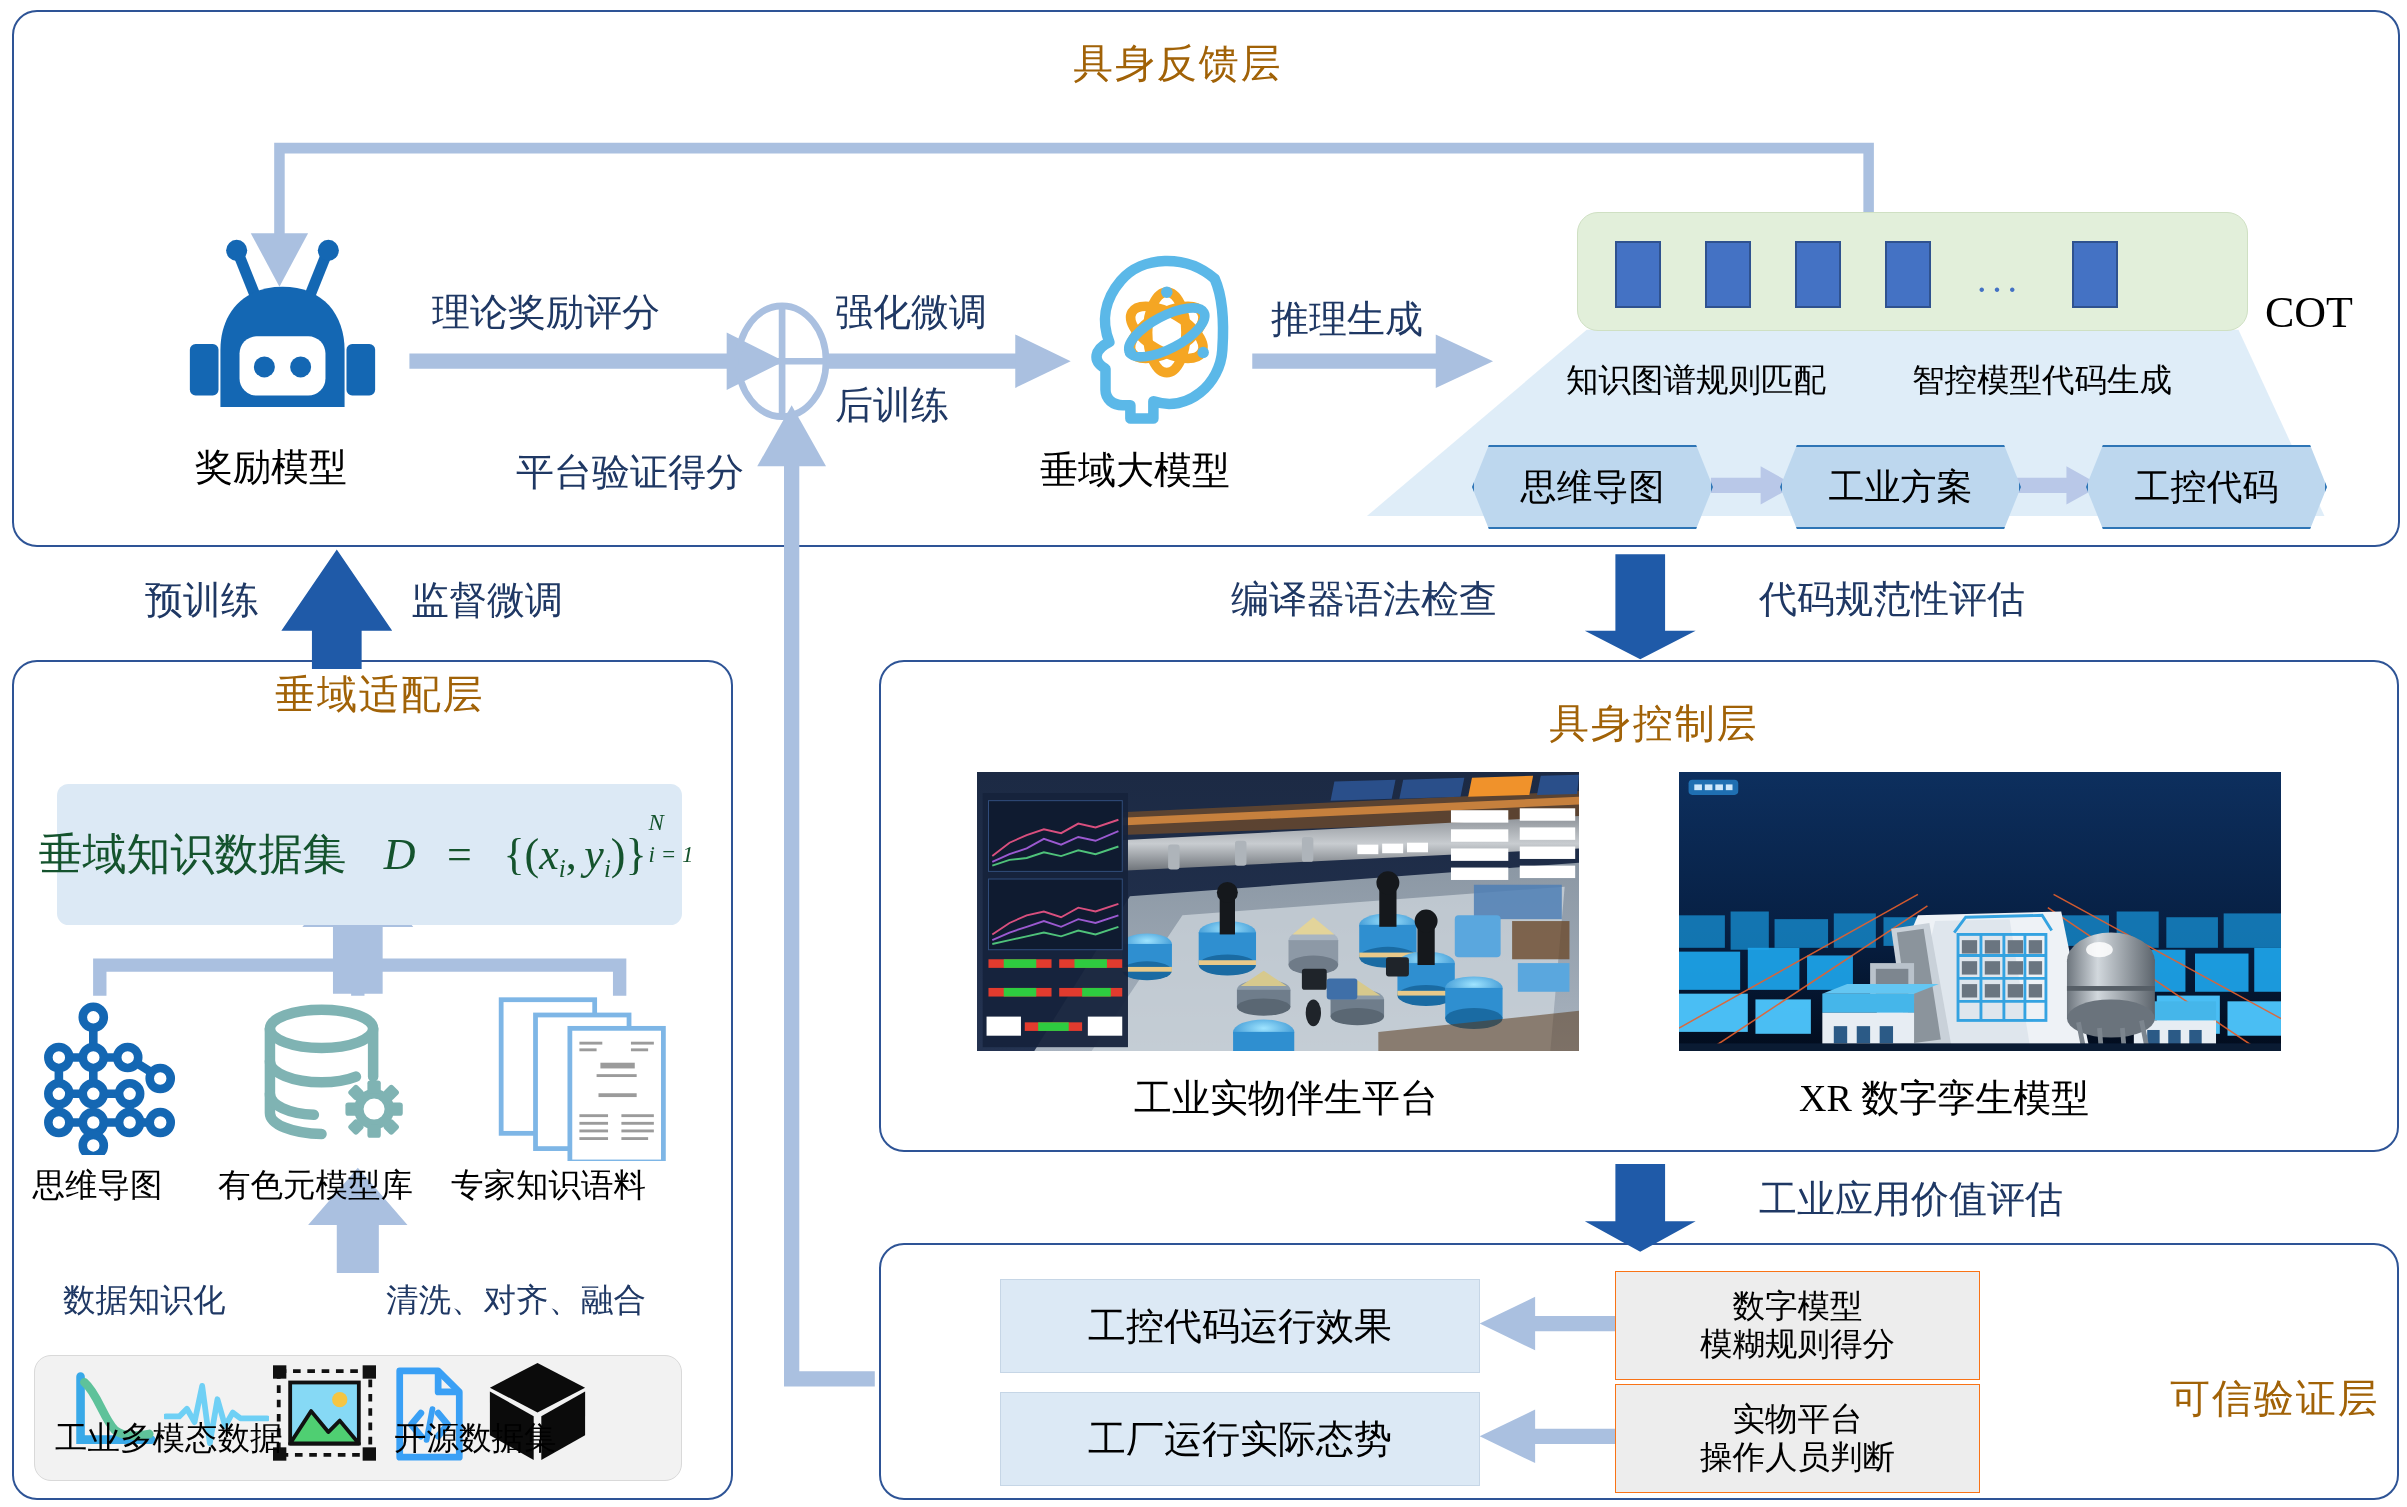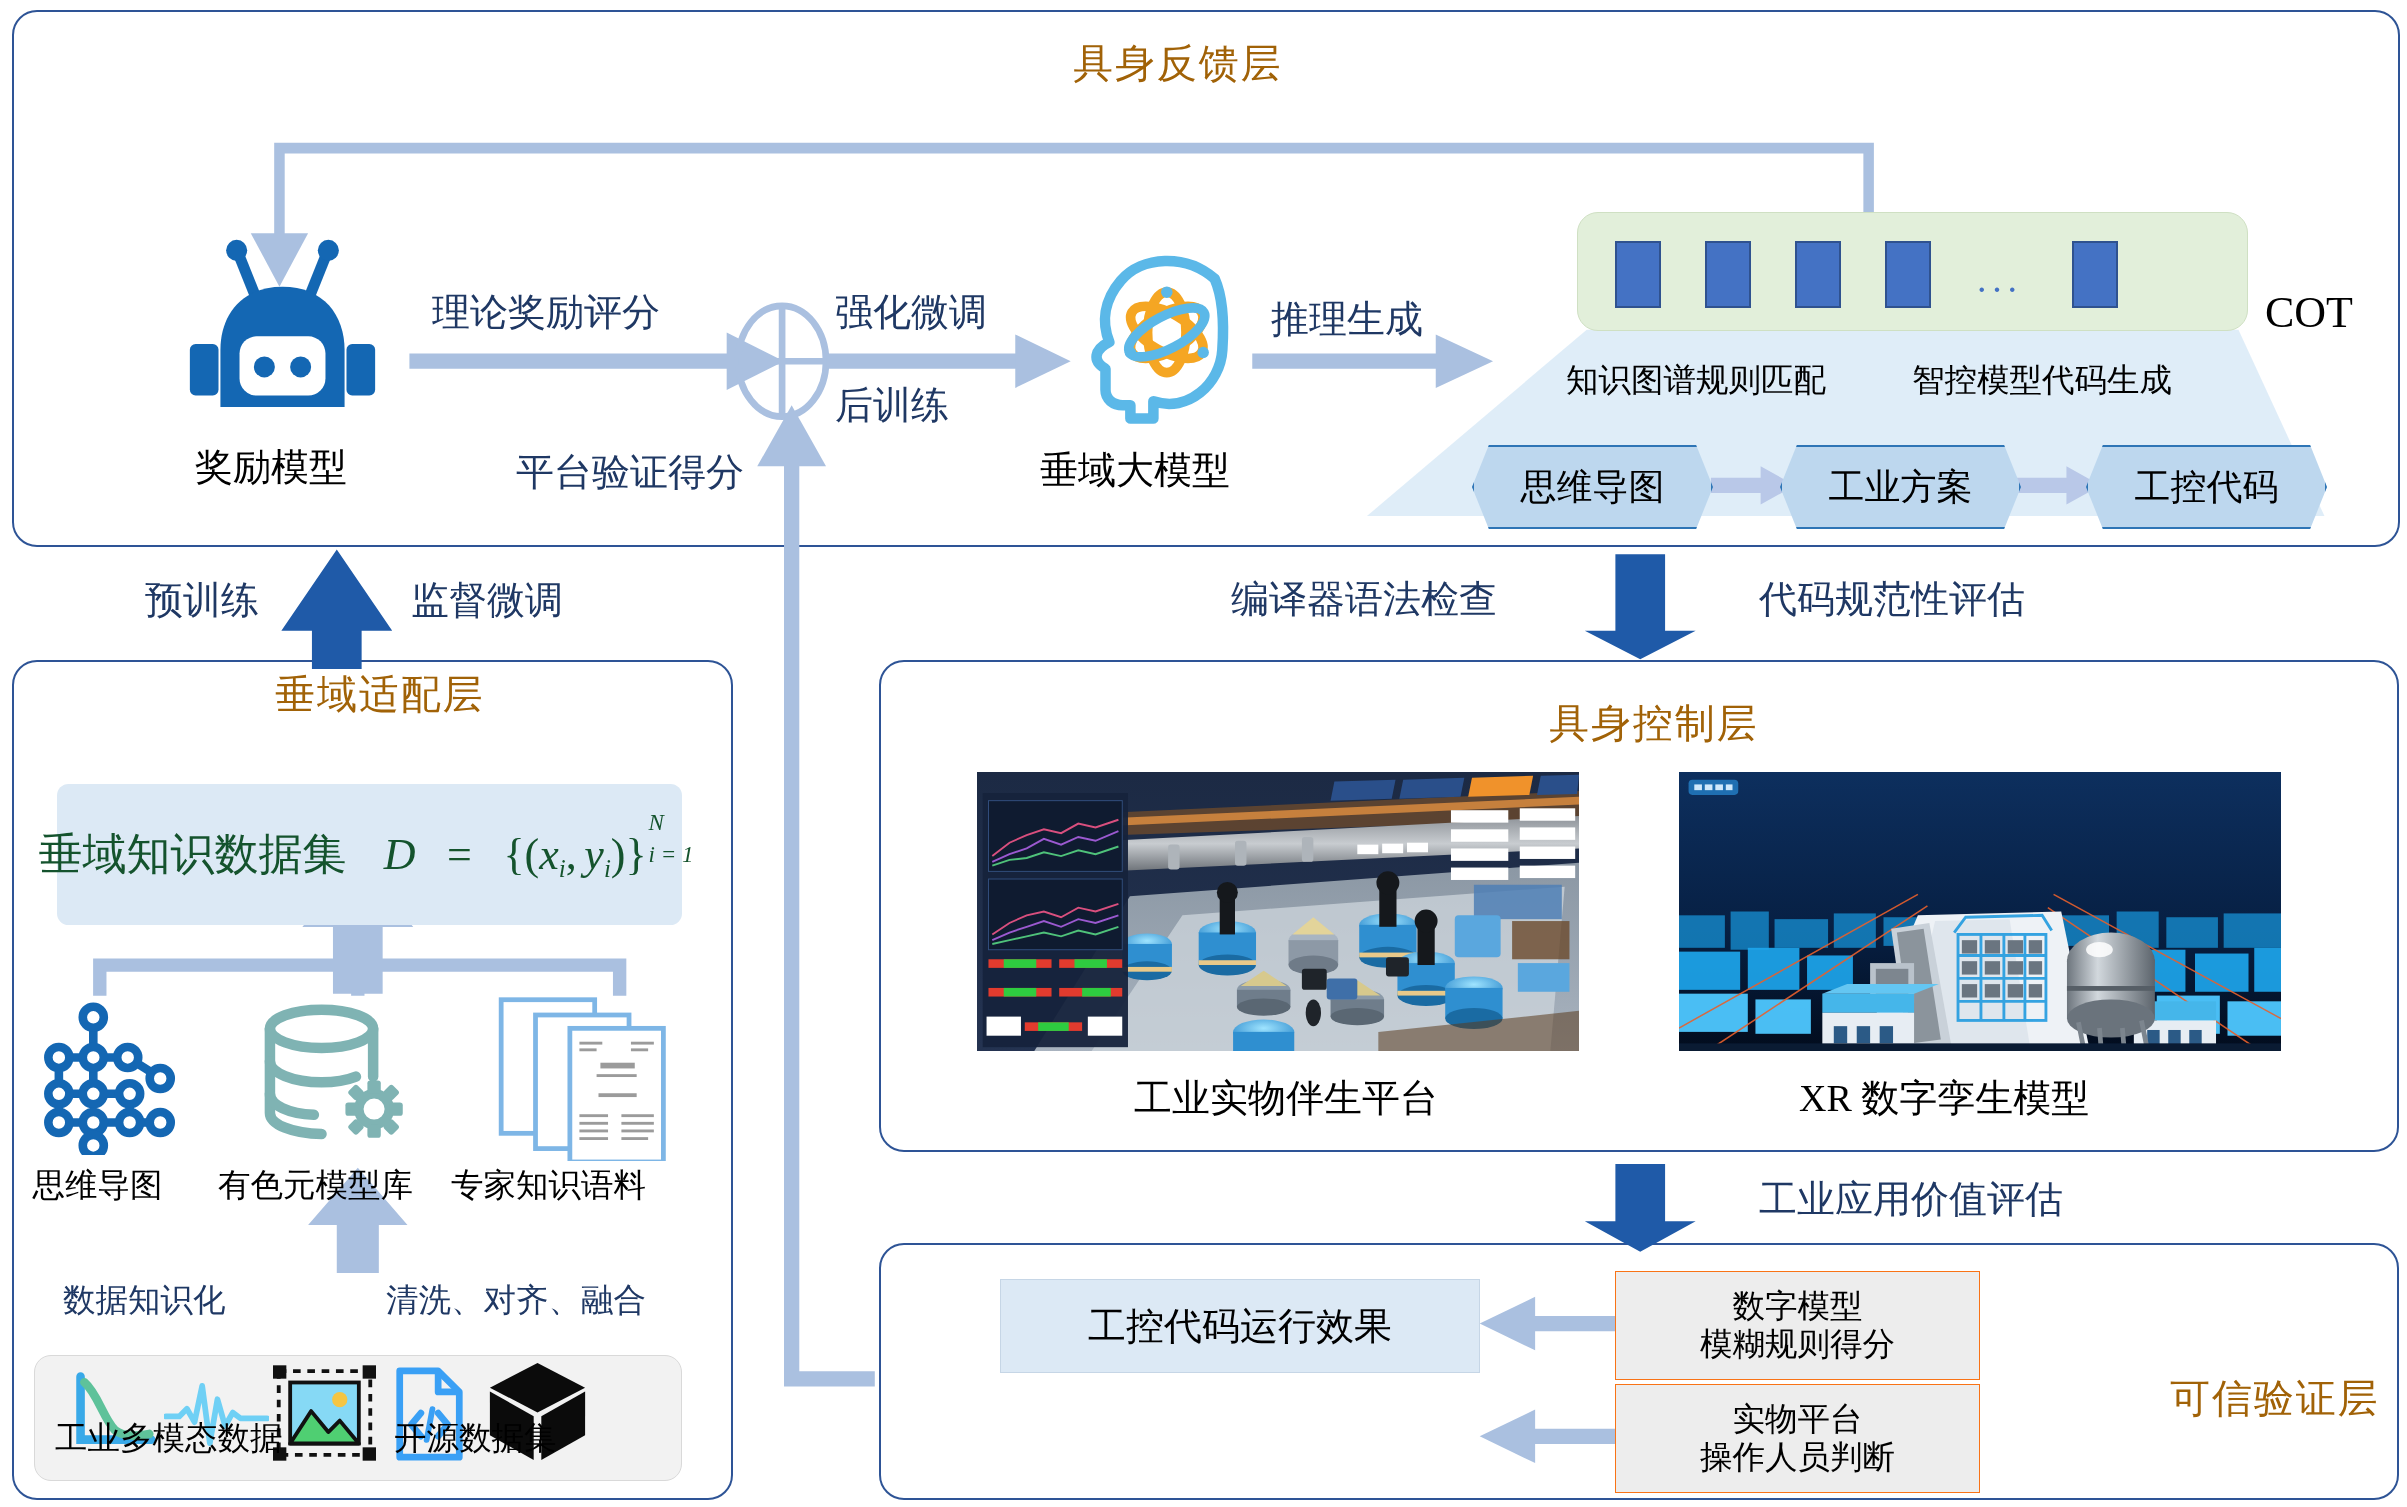--- a/index.html
+++ b/index.html
@@ -703,20 +703,23 @@
   </div>
 
   <div class="t blk" style="left:1134px;top:1073px;">工业实物伴生平台</div>
   <div class="t blk" style="left:1799px;top:1073px;">XR 数字孪生模型</div>
 
   <div class="t layer-title" style="left:2170px;top:1371px;">可信验证层</div>
 
   <div class="lblue-box" style="left:1000px;top:1279px;width:478px;height:92px;">
     <span class="blk">工控代码运行效果</span>
   </div>
+  <div class="lblue-box" style="left:1000px;top:1392px;width:478px;height:92px;">
+    <span class="blk">工厂运行实际态势</span>
+  </div>
 
   <div class="ltgrey-box" style="left:1615px;top:1271px;width:363px;height:107px;">
     <span class="blk-sm">数字模型</span>
     <span class="blk-sm">模糊规则得分</span>
   </div>
   <div class="ltgrey-box" style="left:1615px;top:1384px;width:363px;height:107px;">
     <span class="blk-sm">实物平台</span>
     <span class="blk-sm">操作人员判断</span>
   </div>
 

